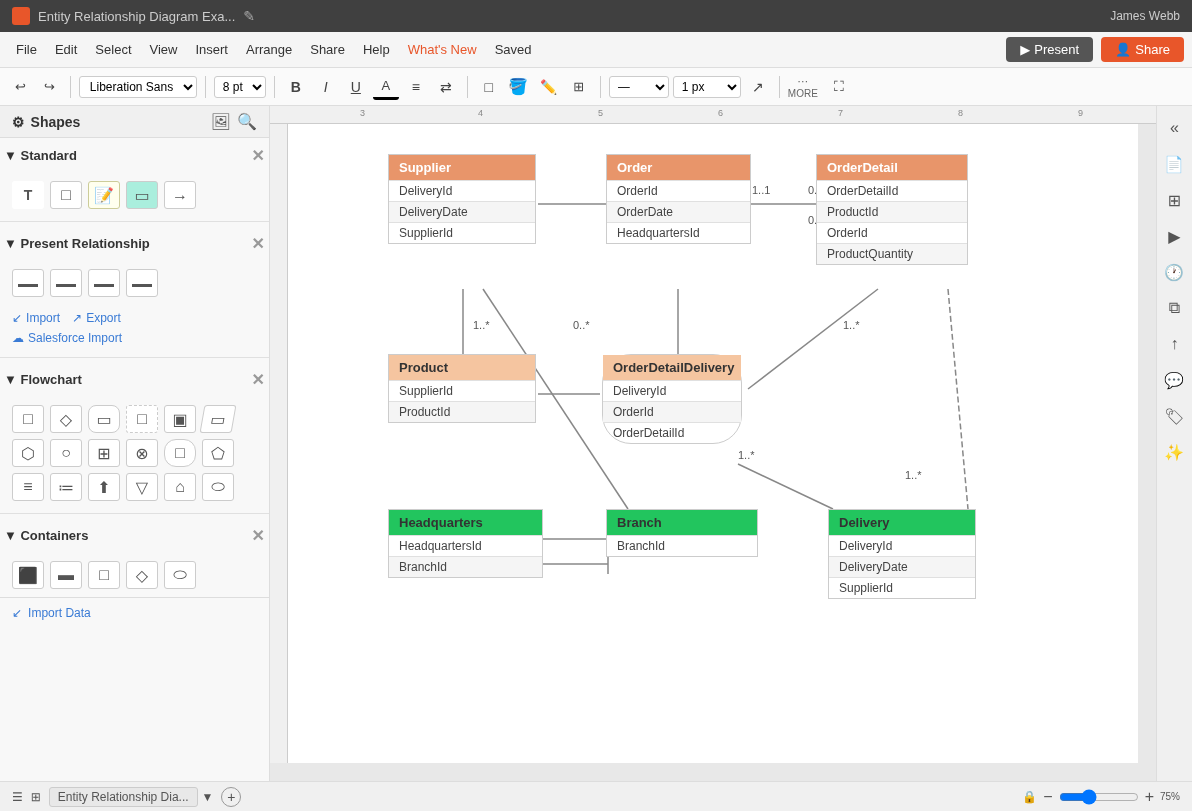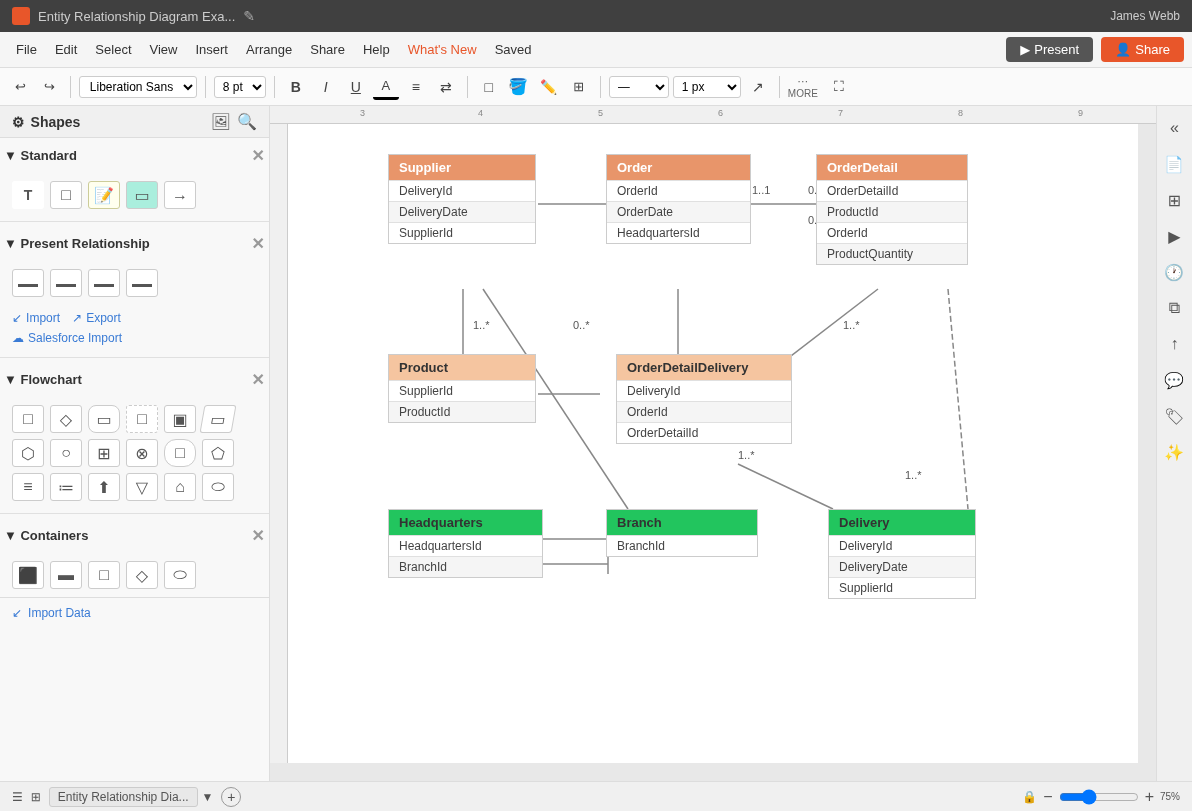--- a/index.html
+++ b/index.html
@@ -360,21 +360,21 @@
           <div class="entity-row">OrderId</div>
           <div class="entity-row alt">ProductQuantity</div>
         </div>
 
         <div class="entity-table" style="left:100px; top:230px; width:148px;">
           <div class="entity-header header-light-orange">Product</div>
           <div class="entity-row">SupplierId</div>
           <div class="entity-row alt">ProductId</div>
         </div>
 
-        <div class="entity-table" style="left:328px; top:230px; width:176px;">
+        <div class="entity-table" style="left:314px; top:230px; width:140px;border-radius:29px;">
           <div class="entity-header header-light-orange">OrderDetailDelivery</div>
           <div class="entity-row">DeliveryId</div>
           <div class="entity-row alt">OrderId</div>
           <div class="entity-row">OrderDetailId</div>
         </div>
 
         <div class="entity-table" style="left:100px; top:385px; width:155px;">
           <div class="entity-header header-light-orange2">Headquarters</div>
           <div class="entity-row">HeadquartersId</div>
           <div class="entity-row alt">BranchId</div>

